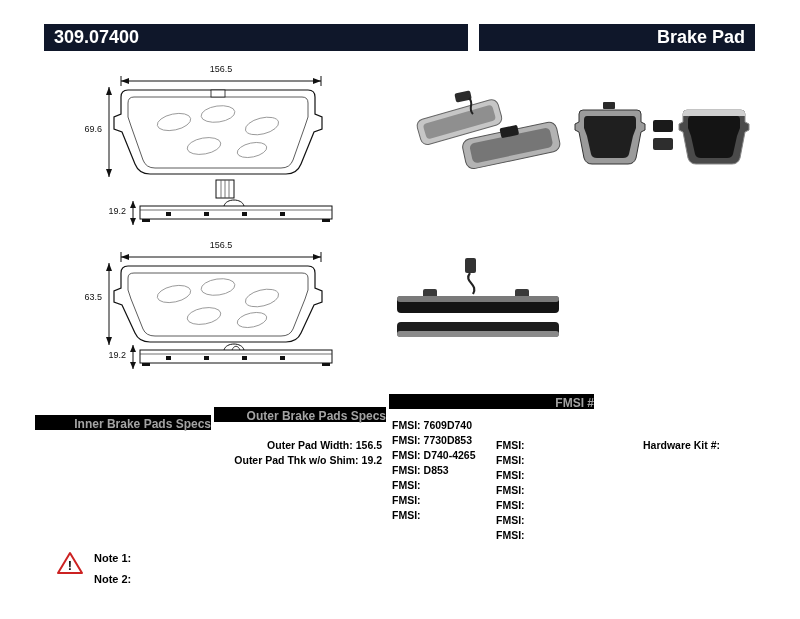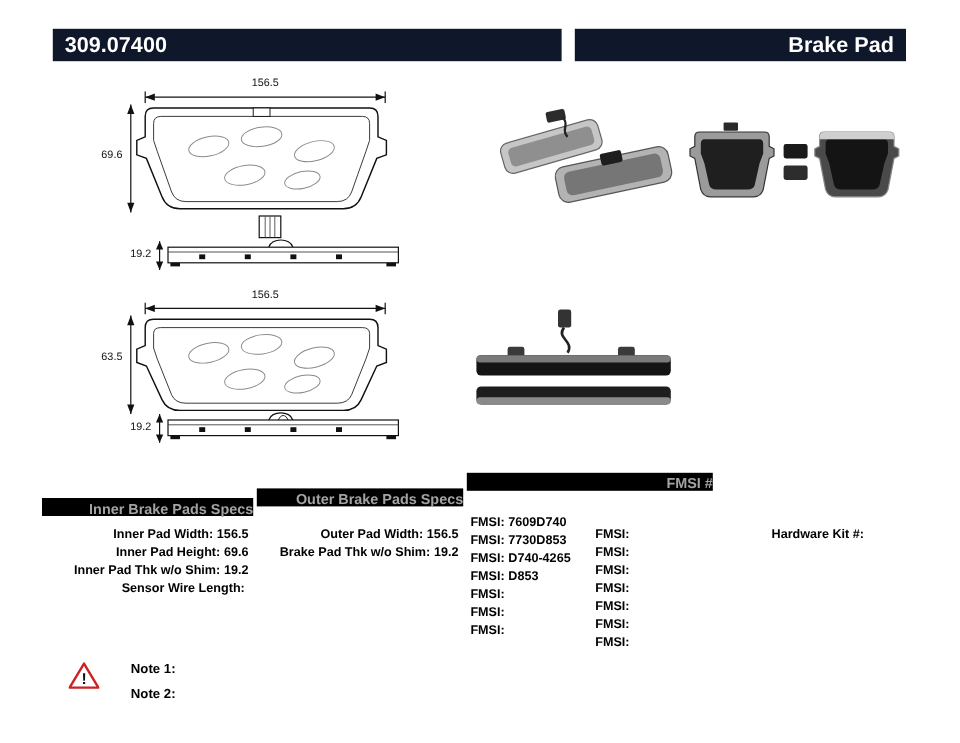--- a/index.html
+++ b/index.html
@@ -20,21 +20,21 @@
   .dimlabel.right  { text-align:right; }
 
   
   .theader { position:absolute; height:15px; background:#000; color:#a3a3a3; font-weight:bold;
              font-size:12px; text-align:right; line-height:19px; }
   .speccol { position:absolute; font-size:10.5px; font-weight:bold; }
   .speccol .specrow { height:15px; line-height:15px; white-space:nowrap; }
   .speccol.ralign { text-align:right; }
   .specrow .v { margin-left:3px; }
 
-  .note { position:absolute; font-weight:bold; font-size:11px;margin-left:15px; }
+  .note { position:absolute; font-weight:bold; font-size:11px; }
 
   svg { display:block; }
 </style>
 </head>
 <body>
 
 <div class="page">
 
   <div class="hbar left">
     <span>309.07400</span>
@@ -195,45 +195,31 @@
   <div class="theader" style="left:35px; width:176px; top:415px;">
     <span>Inner Brake Pads Specs</span>
   </div>
   <div class="theader" style="left:214px; width:172px; top:407px;">
     <span>Outer Brake Pads Specs</span>
   </div>
   <div class="theader" style="left:389px; width:205px; top:394px;">
     <span>FMSI #</span>
   </div>
 
-  <div class="speccol ralign" style="left:35px; top:438px; width:172px;">
-    <div class="specrow">
-      <span>Inner Pad Width:</span><span class="v">156.5</span>
-    </div>
-    <div class="specrow">
-      <span>Inner Pad Height:</span><span class="v">69.6</span>
-    </div>
-    <div class="specrow">
-      <span>Inner Pad Thk w/o Shim:</span><span class="v">19.2</span>
-    </div>
-    <div class="specrow">
-      <span>Sensor Wire Length:</span><span class="v"></span>
-    </div>
-  </div>
 
   <div class="speccol ralign" style="left:214px; top:438px; width:168px;text-align:right;">
     <div class="specrow">
       <span>Outer Pad Width:</span><span class="v">156.5</span>
     </div>
     <div class="specrow">
-      <span>Brake Pad Thk w/o Shim:</span><span class="v">19.2</span>
-    </div>
-  </div>
-
-  <div class="speccol" style="left:392px; top:428px; width:100px;">
+      <span>Outer Pad Thk w/o Shim:</span><span class="v">19.2</span>
+    </div>
+  </div>
+
+  <div class="speccol" style="left:392px; top:418px; width:100px;">
     <div class="specrow">
       <span>FMSI:</span><span class="v">7609D740</span>
     </div>
     <div class="specrow">
       <span>FMSI:</span><span class="v">7730D853</span>
     </div>
     <div class="specrow">
       <span>FMSI:</span><span class="v">D740-4265</span>
     </div>
     <div class="specrow">

